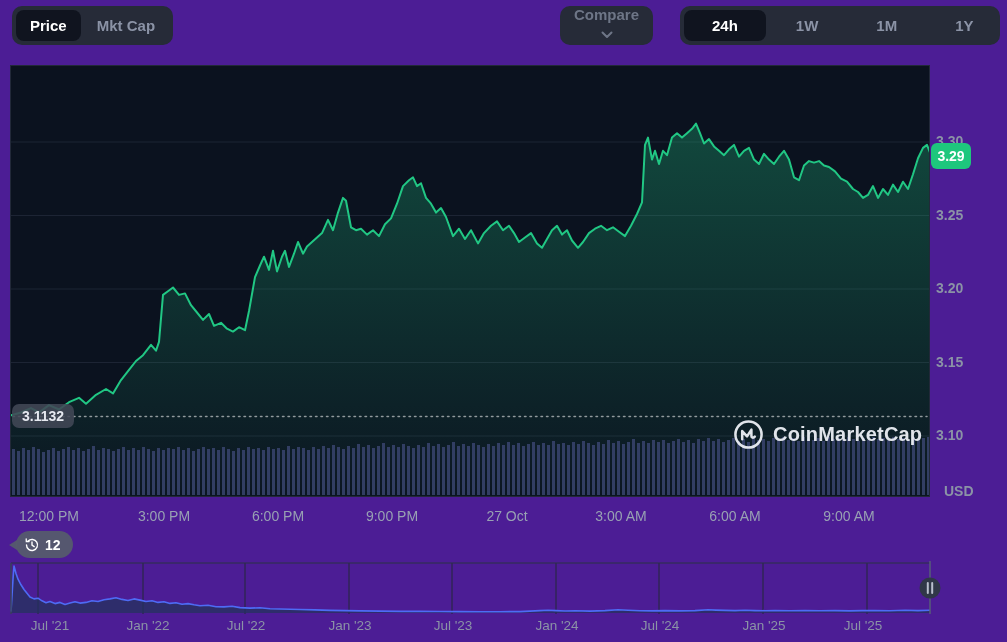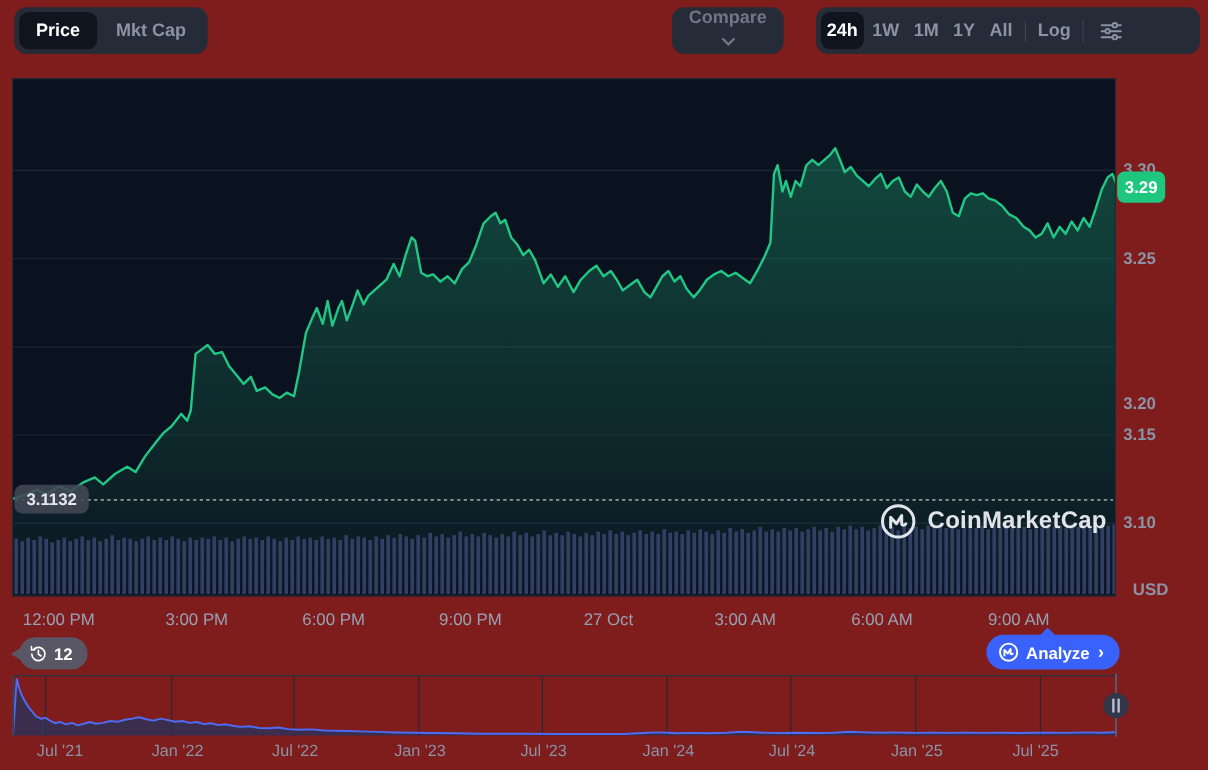--- a/index.html
+++ b/index.html
@@ -1,39 +1,39 @@
 <!DOCTYPE html>
 <html><head>
 <meta charset="utf-8">
 <style>
   * { margin:0; padding:0; box-sizing:border-box; }
   html,body { background:#0d1421; }
   .app{
     position:relative; width:1007px; height:642px; overflow:hidden;
-    background:#7f1d1d; font-family:"Liberation Sans", sans-serif;
+    background:#4c1d95; font-family:"Liberation Sans", sans-serif;
     -webkit-font-smoothing:antialiased;
   }
   
   .seg-group{
     position:absolute; top:6px; height:39px; display:flex; align-items:center;
     background:#262b38; border-radius:10px; padding:4px; gap:2px;
   }
   .seg{
     height:31px; display:flex; align-items:center; padding:0 14px;
     border-radius:8px; font-size:15px; font-weight:700; color:#8b93a6; cursor:pointer;
     gap:7px;
   }
   .seg.sel{ background:#10141f; color:#ffffff; }
   .grp-price{ left:12px; }
   .grp-tv{ left:168px; }
   .grp-compare{ left:560px; top:6px; height:39px; position:absolute;
     background:#262b38; border-radius:10px; display:flex; align-items:center;
     padding:0 14px; gap:8px; color:#6e7687; font-size:15px; font-weight:700; cursor:pointer;flex-direction:column;}
   .grp-range{ left:680px; right:7px; }
-  .range-btn{ padding:0 5px; }
+  .range-btn{ padding:0 28px; }
   .divider{ width:1px; height:18px; background:#3a4152; margin:0 3px; }
   .icon-btn{ width:36px; height:31px; display:flex; align-items:center; justify-content:center;
     border-radius:8px; cursor:pointer;}
   
   .plot{
     position:absolute; left:10px; top:65px; width:920px; height:432px;
     background:#0b121f; border:1px solid #222939;
   }
   .ylabel{
     position:absolute; left:936px; width:56px; font-size:14px; font-weight:600;
@@ -329,21 +329,21 @@
         <rect x="911" y="372" width="3" height="57" fill="#323e63"></rect>
         <rect x="916" y="371" width="3" height="58" fill="#323e63"></rect>
         <line x1="2" x2="916" y1="350.6" y2="350.6" stroke="rgba(255,255,255,0.55)" stroke-width="1.5" stroke-dasharray="1.5 4" stroke-linecap="round"></line>
         <path d="M0 349.4 L10 346.5 L20 342.1 L28 346.5 L38 339.1 L48 343.5 L58 336.2 L68 331.8 L75 337.7 L85 328.8 L95 323.0 L102 327.4 L110 314.1 L118 303.8 L125 295.0 L132 289.2 L140 278.9 L145 284.7 L148 275.9 L152 228.9 L158 224.5 L162 221.5 L168 228.9 L174 227.4 L180 239.2 L186 246.5 L192 253.9 L198 248.0 L203 259.8 L210 256.8 L216 262.7 L222 265.6 L228 261.2 L234 264.2 L238 245.0 L244 211.2 L249 199.5 L253 190.7 L258 203.9 L262 184.8 L266 205.4 L271 190.7 L274 184.8 L278 200.9 L283 187.7 L287 176.0 L292 187.7 L296 180.4 L301 176.0 L306 171.5 L311 167.1 L317 153.9 L322 164.2 L327 146.6 L332 131.9 L335 134.8 L340 161.3 L345 164.2 L350 162.7 L356 168.6 L362 164.2 L368 170.1 L374 158.3 L380 152.4 L386 137.7 L392 120.1 L398 114.2 L402 111.3 L406 120.1 L410 117.2 L415 131.9 L420 137.7 L425 146.6 L430 142.1 L435 151.0 L442 170.1 L448 162.7 L454 173.0 L460 164.2 L467 177.4 L473 167.1 L480 159.8 L486 155.4 L492 164.2 L498 159.8 L503 167.1 L508 176.0 L514 171.5 L520 167.1 L526 177.4 L531 181.8 L536 173.0 L541 164.2 L546 159.8 L551 168.6 L556 164.2 L561 174.5 L567 181.8 L572 176.0 L578 167.1 L584 162.7 L590 159.8 L596 164.2 L602 161.3 L608 165.7 L614 170.1 L620 159.8 L626 148.0 L631 136.3 L634 78.9 L637 71.6 L641 93.6 L644 84.8 L648 98.0 L652 84.8 L656 89.2 L661 71.6 L666 67.2 L671 71.6 L676 67.2 L681 62.8 L685 57.6 L689 67.2 L693 77.5 L698 73.1 L703 80.4 L708 84.8 L713 89.2 L718 83.3 L723 78.9 L728 90.7 L733 84.8 L738 81.9 L743 93.6 L748 98.0 L753 87.8 L758 93.6 L763 98.0 L768 90.7 L773 84.8 L778 93.6 L783 111.3 L788 114.2 L793 99.5 L798 95.1 L803 96.6 L808 95.1 L813 99.5 L818 101.0 L824 105.4 L830 112.7 L836 115.7 L842 123.0 L847 126.0 L852 131.9 L857 128.9 L862 120.1 L867 131.9 L872 123.0 L877 128.9 L882 118.6 L887 126.0 L892 115.7 L897 123.0 L902 108.3 L907 92.2 L912 81.9 L916 78.9 L920 89.2 " fill="none" stroke="#21c784" stroke-width="2" stroke-linejoin="round" stroke-linecap="round"></path>
       </svg>
   </div>
 
   <div id="ylabels">
       <div class="ylabel" style="top: 133px;">3.30</div>
       <div class="ylabel" style="top: 206.5px;">3.25</div>
-      <div class="ylabel" style="top: 280px; margin-top: 48px;">3.20</div>
+      <div class="ylabel" style="top: 280px;">3.20</div>
       <div class="ylabel" style="top: 353.5px;">3.15</div>
       <div class="ylabel" style="top: 427px;">3.10</div>
     </div>
   <div class="usd-label">USD</div>
   <div class="price-badge" id="price-badge" style="background: rgb(30, 199, 125); top: 142.7px;">3.29</div>
   <div class="open-pill">3.1132</div>
 
   <div class="xlabels-row" id="xlabels">
       <div class="xlabel" style="left: 49px;">12:00 PM</div>
       <div class="xlabel" style="left: 164px;">3:00 PM</div>
@@ -369,30 +369,20 @@
     <span>
       <svg width="16" height="16" viewBox="0 0 16 16" fill="none" stroke="#ffffff" stroke-width="1.4" stroke-linecap="round">
         <path d="M2.5 8 a5.5 5.5 0 1 0 1.6 -3.9"></path>
         <path d="M2.2 1.8 L2.3 4.6 L5.1 4.5" stroke-width="1.3"></path>
         <path d="M8 5 V8.2 L10.2 9.6"></path>
       </svg>
     </span>
     <span>12</span>
   </div>
 
-  <div class="analyze-btn" id="analyze-btn" style="background: rgb(57, 97, 251);">
-    <span>
-      <svg width="17" height="17" viewBox="0 0 32 32" fill="none">
-        <circle cx="16" cy="16" r="13.5" stroke="#ffffff" stroke-width="3"></circle>
-        <path d="M9.5 21 V12.5 L14.5 18 L19 11 V17.5 C19 19.5 21 19.8 22.5 18.2" stroke="#ffffff" stroke-width="3" stroke-linecap="round" stroke-linejoin="round" fill="none"></path>
-      </svg>
-    </span>
-    <span>Analyze</span>
-    <span class="analyze-chevron">›</span>
-  </div>
 
   <svg id="mini-svg" width="1007" height="56" viewBox="0 0 1007 56" style="position:absolute;left:0;top:561px;">
       <line x1="38" x2="38" y1="2" y2="53" stroke="#222939" stroke-width="1"></line>
       <line x1="143" x2="143" y1="2" y2="53" stroke="#222939" stroke-width="1"></line>
       <line x1="245" x2="245" y1="2" y2="53" stroke="#222939" stroke-width="1"></line>
       <line x1="349" x2="349" y1="2" y2="53" stroke="#222939" stroke-width="1"></line>
       <line x1="452" x2="452" y1="2" y2="53" stroke="#222939" stroke-width="1"></line>
       <line x1="556" x2="556" y1="2" y2="53" stroke="#222939" stroke-width="1"></line>
       <line x1="659" x2="659" y1="2" y2="53" stroke="#222939" stroke-width="1"></line>
       <line x1="763" x2="763" y1="2" y2="53" stroke="#222939" stroke-width="1"></line>

